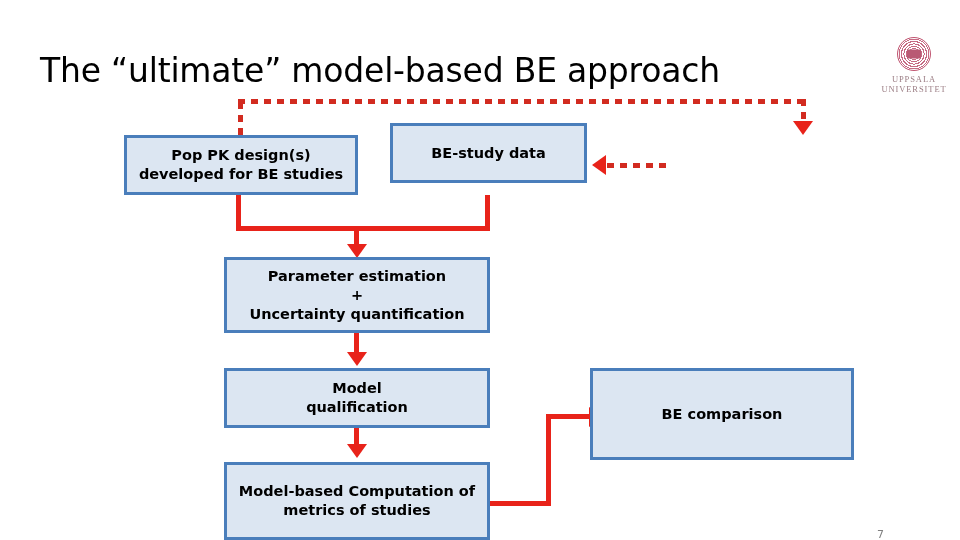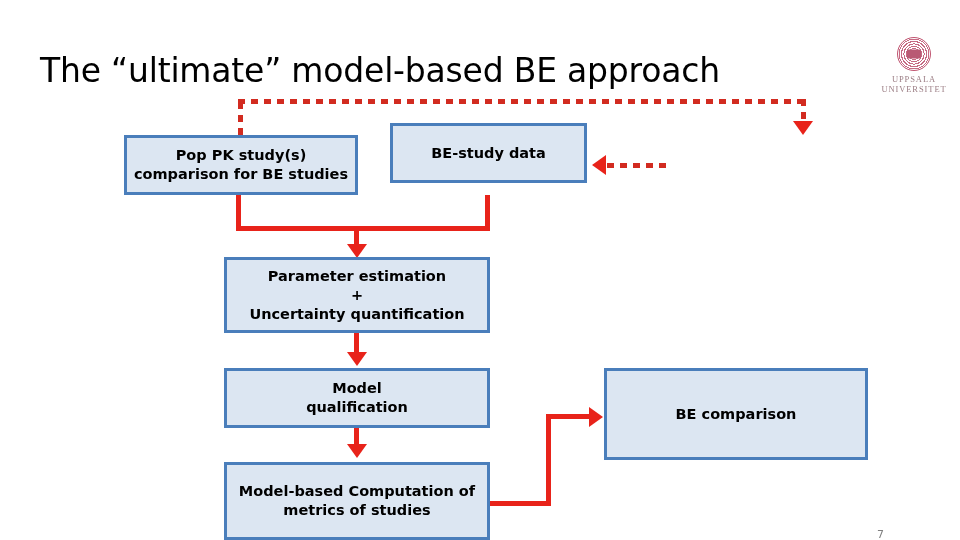--- a/index.html
+++ b/index.html
@@ -181,22 +181,22 @@
   <div class="seg-v" style="left:354px; top:403px; height:20px;"></div>
   <div class="arrow-down" style="left:347px; top:419px;"></div>
 
   <div class="seg-h" style="left:489px; top:476px; width:62px;"></div>
   <div class="seg-v" style="left:546px; top:389px; height:92px;"></div>
   <div class="seg-h" style="left:546px; top:389px; width:44px;"></div>
   <div class="arrow-right" style="left:589px; top:382px;"></div>
 
   <div class="node" style="left:124px; top:110px; width:234px; height:60px;">
     <span>
-      <span>Pop PK study(s)</span>
-      <span>comparison for BE studies</span>
+      <span>Pop PK design(s)</span>
+      <span>developed for BE studies</span>
     </span>
   </div>
 
   <div class="node" style="left:390px; top:98px; width:197px; height:60px;">
     <span>
       <span>BE-study data</span>
     </span>
   </div>
 
 
@@ -215,21 +215,21 @@
     </span>
   </div>
 
   <div class="node" style="left:224px; top:437px; width:266px; height:78px;">
     <span>
       <span>Model-based Computation of</span>
       <span>metrics of studies</span>
     </span>
   </div>
 
-  <div class="node" style="left:604px; top:343px; width:264px; height:92px;">
+  <div class="node" style="left:590px; top:343px; width:264px; height:92px;">
     <span>
       <span>BE comparison</span>
     </span>
   </div>
 
   <div id="page-number">7</div>
 
 </div>
 
 </body></html>

